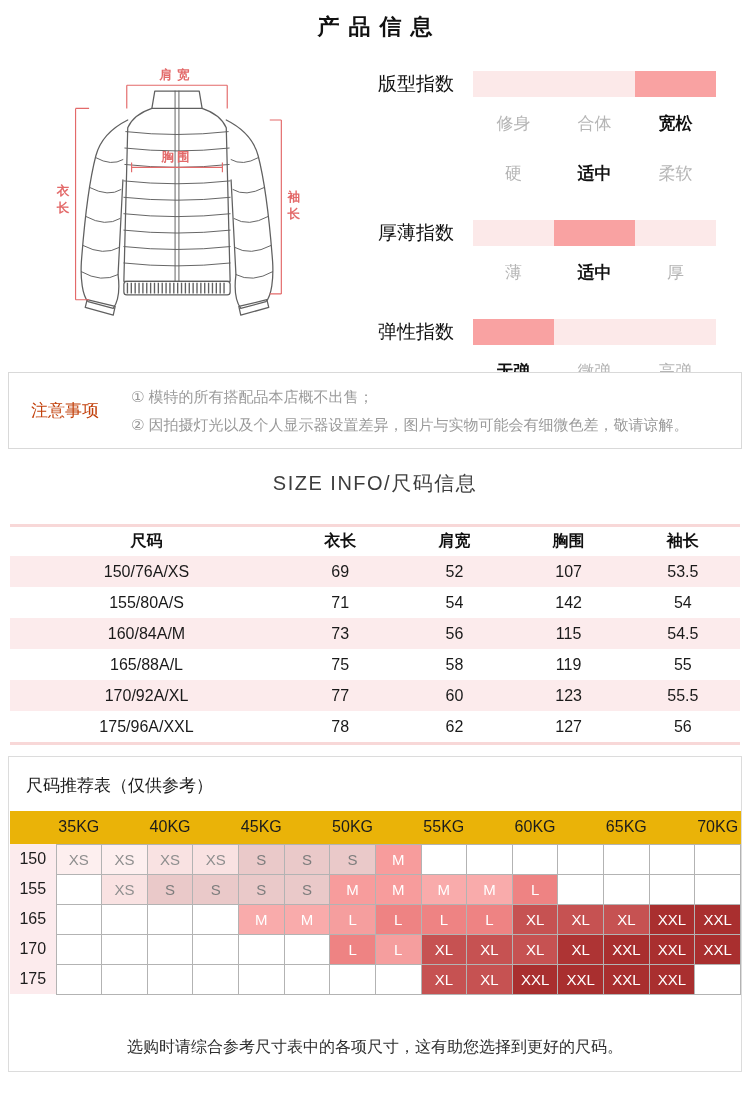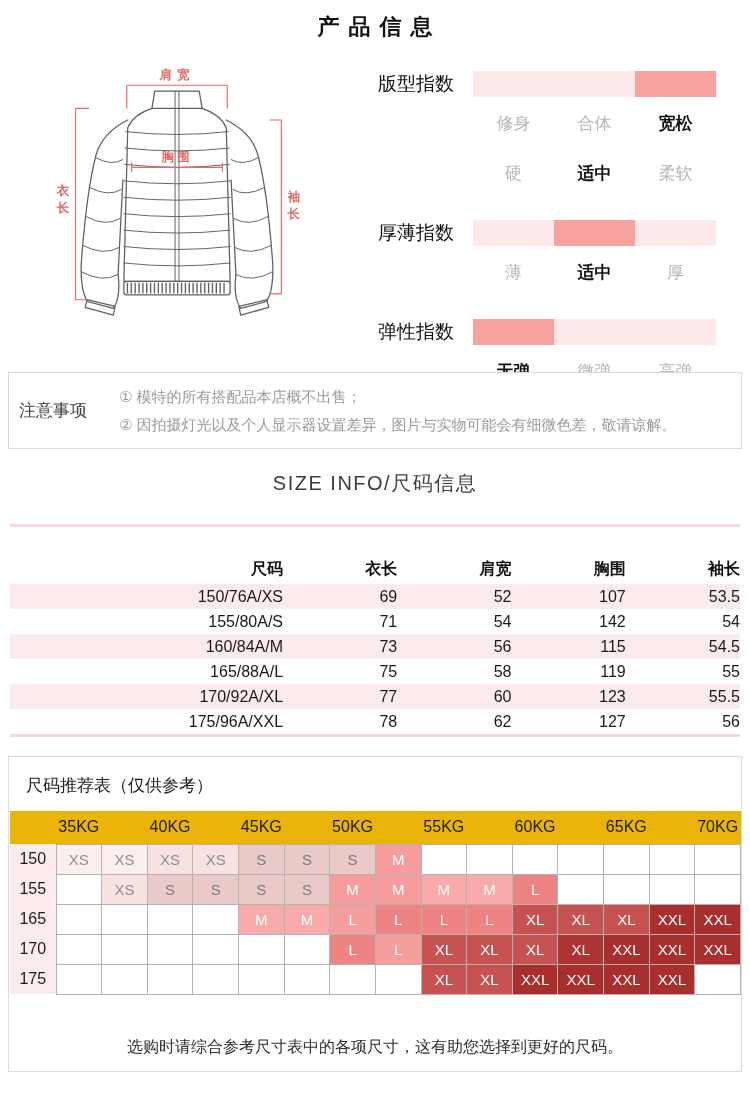--- a/index.html
+++ b/index.html
@@ -20,31 +20,31 @@
   .index-label { width:95px; font-size:19px; color:#111; white-space:nowrap; }
   .index-bar { position:relative; flex:1; height:26px; background:#fce9e9; }
   .index-bar .seg-active { position:absolute; top:0; height:26px; width:33.333%; background:#f9a2a2; }
   .index-options { display:flex; margin-left:95px; margin-top:8px; }
   .index-options .opt { width:33.333%; text-align:center; font-size:17px; color:#b5b5b5; }
   .index-options .opt.active { color:#111; font-weight:600; }
 
   
   .notice { position:absolute; left:8px; top:372px; width:734px; height:77px;
             border:1px solid #d9d9d9; display:flex; align-items:center; background:#fff; }
-  .notice-title { margin-left:10px; width:100px; font-size:17px; color:#404040; flex:0 0 auto; }
+  .notice-title { margin-left:22px; width:100px; font-size:17px; color:#c2410c; flex:0 0 auto; }
   .notice-lines { flex:1; font-size:15px; color:#9a9a9a; line-height:28px; }
 
   
   .size-heading { position:absolute; top:470px; left:0; width:100%; text-align:center;
                   font-size:20px; font-weight:400; letter-spacing:1.5px; color:#3d3d3d; }
   .size-table-wrap { position:absolute; left:10px; top:524px; width:730px;
                      border-top:3px solid #f8d8d8; border-bottom:3px solid #f8d8d8; }
-  table.size { width:100%; border-collapse:collapse; table-layout:fixed; text-align:right;margin-top:28px; }
+  table.size { width:100%; border-collapse:collapse; table-layout:fixed; text-align:center; }
   table.size th { height:29px; font-size:16px; font-weight:700; color:#111; }
-  table.size td { height:25px; font-size:16px; color:#1a1a1a; }
+  table.size td { height:31px; font-size:16px; color:#1a1a1a; }
   table.size tr.alt { background:#fcebec; }
 
   
   .rec-panel { position:absolute; left:8px; top:756px; width:734px; height:316px;
                border:1px solid #dcdcdc; background:#fff; }
   .rec-title { position:absolute; left:17px; top:17px; font-size:17px; color:#1c1c1c; }
   .rec-grid { position:absolute; left:1px; top:54px; width:731px; }
   table.rec { width:100%; border-collapse:collapse; table-layout:fixed; text-align:center; }
   table.rec thead th { height:33px; background:#eab308; font-weight:400; font-size:16px; color:#1c1c1c; }
   table.rec tbody th { background:#fcebed; font-weight:400; font-size:16px; color:#1c1c1c; }

